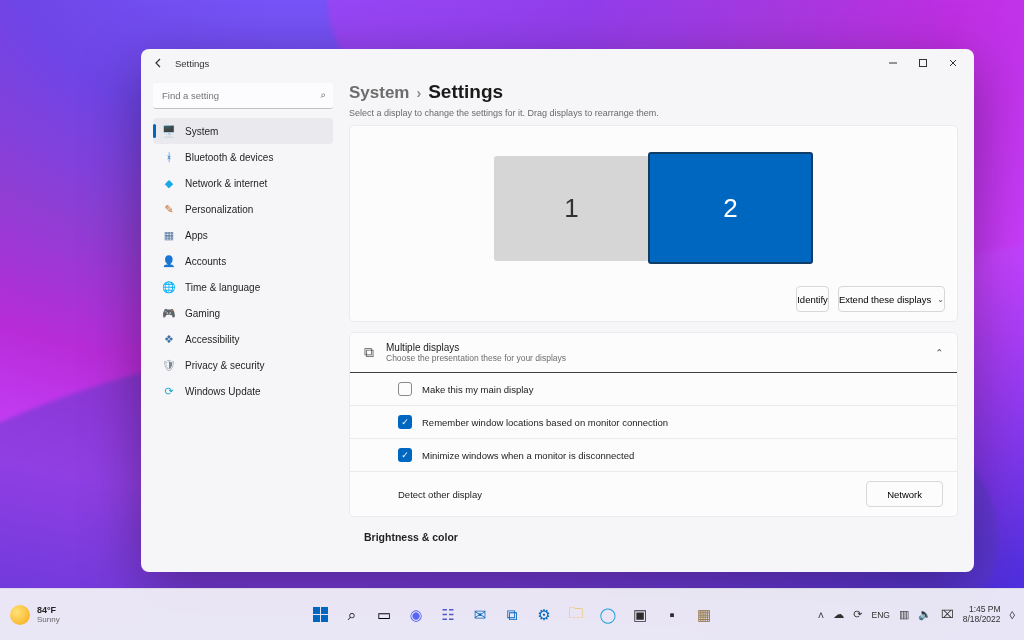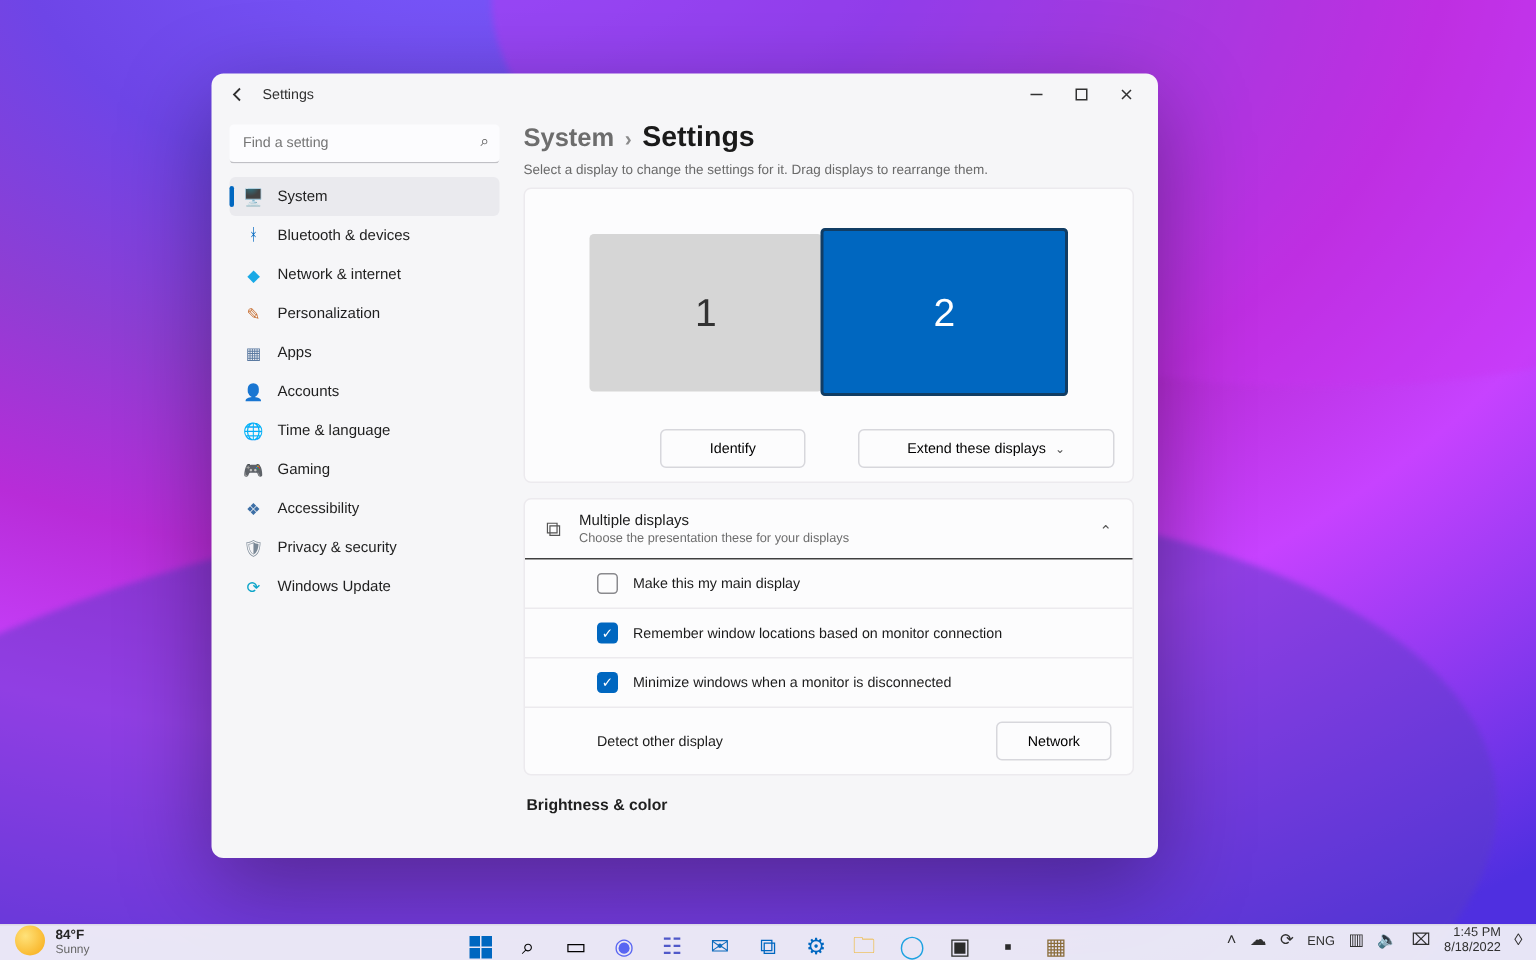--- a/index.html
+++ b/index.html
@@ -8,21 +8,21 @@
     position: relative;
     background: radial-gradient(1200px 800px at 30% -10%, #7a5bff 0%, #6e45e7 25%, #8e3ed4 40%, #b82cd8 55%, #c742ff 70%, #4f2fe0 100%);
   }
   .wave1, .wave2 { position:absolute; border-radius:50%; filter: blur(2px); }
   .wave1 { width:1200px; height:500px; left:-200px; top:330px; background: rgba(90,60,200,0.5); transform: rotate(-5deg); }
   .wave2 { width:900px; height:400px; right:-200px; top:-150px; background: rgba(200,50,240,0.4); transform: rotate(8deg); }
 
   
   .window {
     position: absolute;
-    left: 141px; top: 49px; width: 631px; height: 523px;
+    left: 141px; top: 49px; width: 833px; height: 523px;
     background: #f6f6f8;
     border-radius: 8px;
     box-shadow: 0 18px 60px rgba(0,0,0,0.35);
     display: flex; flex-direction: column;
     overflow: hidden;
   }
   .titlebar { height: 28px; display:flex; align-items:center; padding: 0 6px 0 10px; font-size: 9.5px; color:#323232; }
   .titlebar .back { width:16px; height:16px; display:flex;align-items:center;justify-content:center; margin-right:8px; cursor:pointer; }
   .titlebar .title { flex:0 0 auto; }
   .titlebar .spacer { flex:1; }
@@ -57,40 +57,40 @@
   .breadcrumb .b2 { font-size:19px; color:#1a1a1a; font-weight:700;}
   .subtext { font-size:9px; color:#6a6a6a; margin-bottom:7px;}
 
   .card { background:#fcfcfd; border:1px solid #eceaee; border-radius:5px; }
   .arrange-card { padding: 12px 12px 9px 12px; }
   .monitors { height:140px; display:flex; align-items:center; justify-content:center; gap:0; }
   .monitor { height:105px; width:155px; display:flex; align-items:center; justify-content:center; font-size:26px; color:#323232; border-radius:3px; cursor:move; user-select:none;}
   .monitor.m1 { background:#d6d6d6; }
   .monitor.m2 { background:#0067c0; color:#fff; border:2px solid #113d64; width:165px; height:112px; margin-left:-1px;}
   .arrange-actions { display:flex; justify-content:flex-end; gap:9px; margin-top:8px;}
-  .btn { height:26px; padding:0 32px; font-size:9.5px; background:#fcfcfd; border:1px solid #d7d7dc; border-radius:4px; cursor:pointer; display:flex; align-items:center; gap:6px;margin-left:26px;}
+  .btn { height:26px; padding:0 0; font-size:9.5px; background:#fcfcfd; border:1px solid #d7d7dc; border-radius:4px; cursor:pointer; display:flex; align-items:center; gap:6px;}
   .btn .chev { font-size:8px; color:#555;}
 
   .expander { margin-top:10px; }
   .exp-head { display:flex; align-items:center; padding:9px 14px; gap:12px; }
   .exp-head .ic { font-size:14px; color:#555;}
   .exp-head .txts .t { font-size:10px; color:#1b1b1b;}
   .exp-head .txts .s { font-size:8.5px; color:#6d6d6d;}
   .exp-head .chev { margin-left:auto; font-size:10px; color:#555; transform: rotate(180deg);}
   .exp-body { border-top:1px solid #404040; }
   .exp-row { display:flex; align-items:center; padding: 9px 14px 9px 48px; font-size:9.5px; color:#1b1b1b; border-top:1px solid #eceaee;}
   .exp-row:first-child{border-top:none;}
   .chk { width:14px; height:14px; border-radius:3px; margin-right:10px; display:flex;align-items:center;justify-content:center; font-size:9px; color:#fff; flex-shrink:0;}
   .chk.off { border:1px solid #8a8a8e; background:#fcfcfd;}
   .chk.on { background:#0067c0;}
   .exp-row .btn { margin-left:auto; padding:0 20px;}
-  .section-title { font-size:10.5px; font-weight:600; color:#1f1f1f; margin:14px 0 6px 2px;}
+  .section-title { font-size:10.5px; font-weight:600; color:#1f1f1f; margin:14px 0 6px 15px;}
 
   
-  .taskbar { position:absolute; left:0; right:0; bottom:0; height:24px; background:rgba(243,243,248,0.93); border-top:1px solid rgba(0,0,0,0.06); display:flex; align-items:flex-start; }
+  .taskbar { position:absolute; left:0; right:0; bottom:0; height:52px; background:rgba(243,243,248,0.93); border-top:1px solid rgba(0,0,0,0.06); display:flex; align-items:center; }
   .tb-left { display:flex; align-items:center; gap:7px; padding-left:10px; font-size:9px; color:#252525;}
   .tb-left .wx { width:20px;height:20px;border-radius:50%;background: radial-gradient(circle at 35% 35%, #ffe27a, #f7a912);} 
   .tb-center { position:absolute; left:50%; transform:translateX(-50%); display:flex; gap:4px;}
   .tb-ic { width:28px;height:28px; border-radius:4px; display:flex;align-items:center;justify-content:center; font-size:15px; cursor:pointer;}
   .winlogo { display:grid; grid-template-columns:7px 7px; grid-template-rows:7px 7px; gap:1px;}
   .winlogo span{background:#0067c0;}
   .tb-right { margin-left:auto; display:flex; align-items:center; gap:9px; padding-right:9px; font-size:8.5px; color:#303030;}
   .tb-right .ic{font-size:11px;}
   .tb-right .clock{display:flex;flex-direction:column;align-items:flex-end;line-height:1.15;}
   svg{display:block;}

